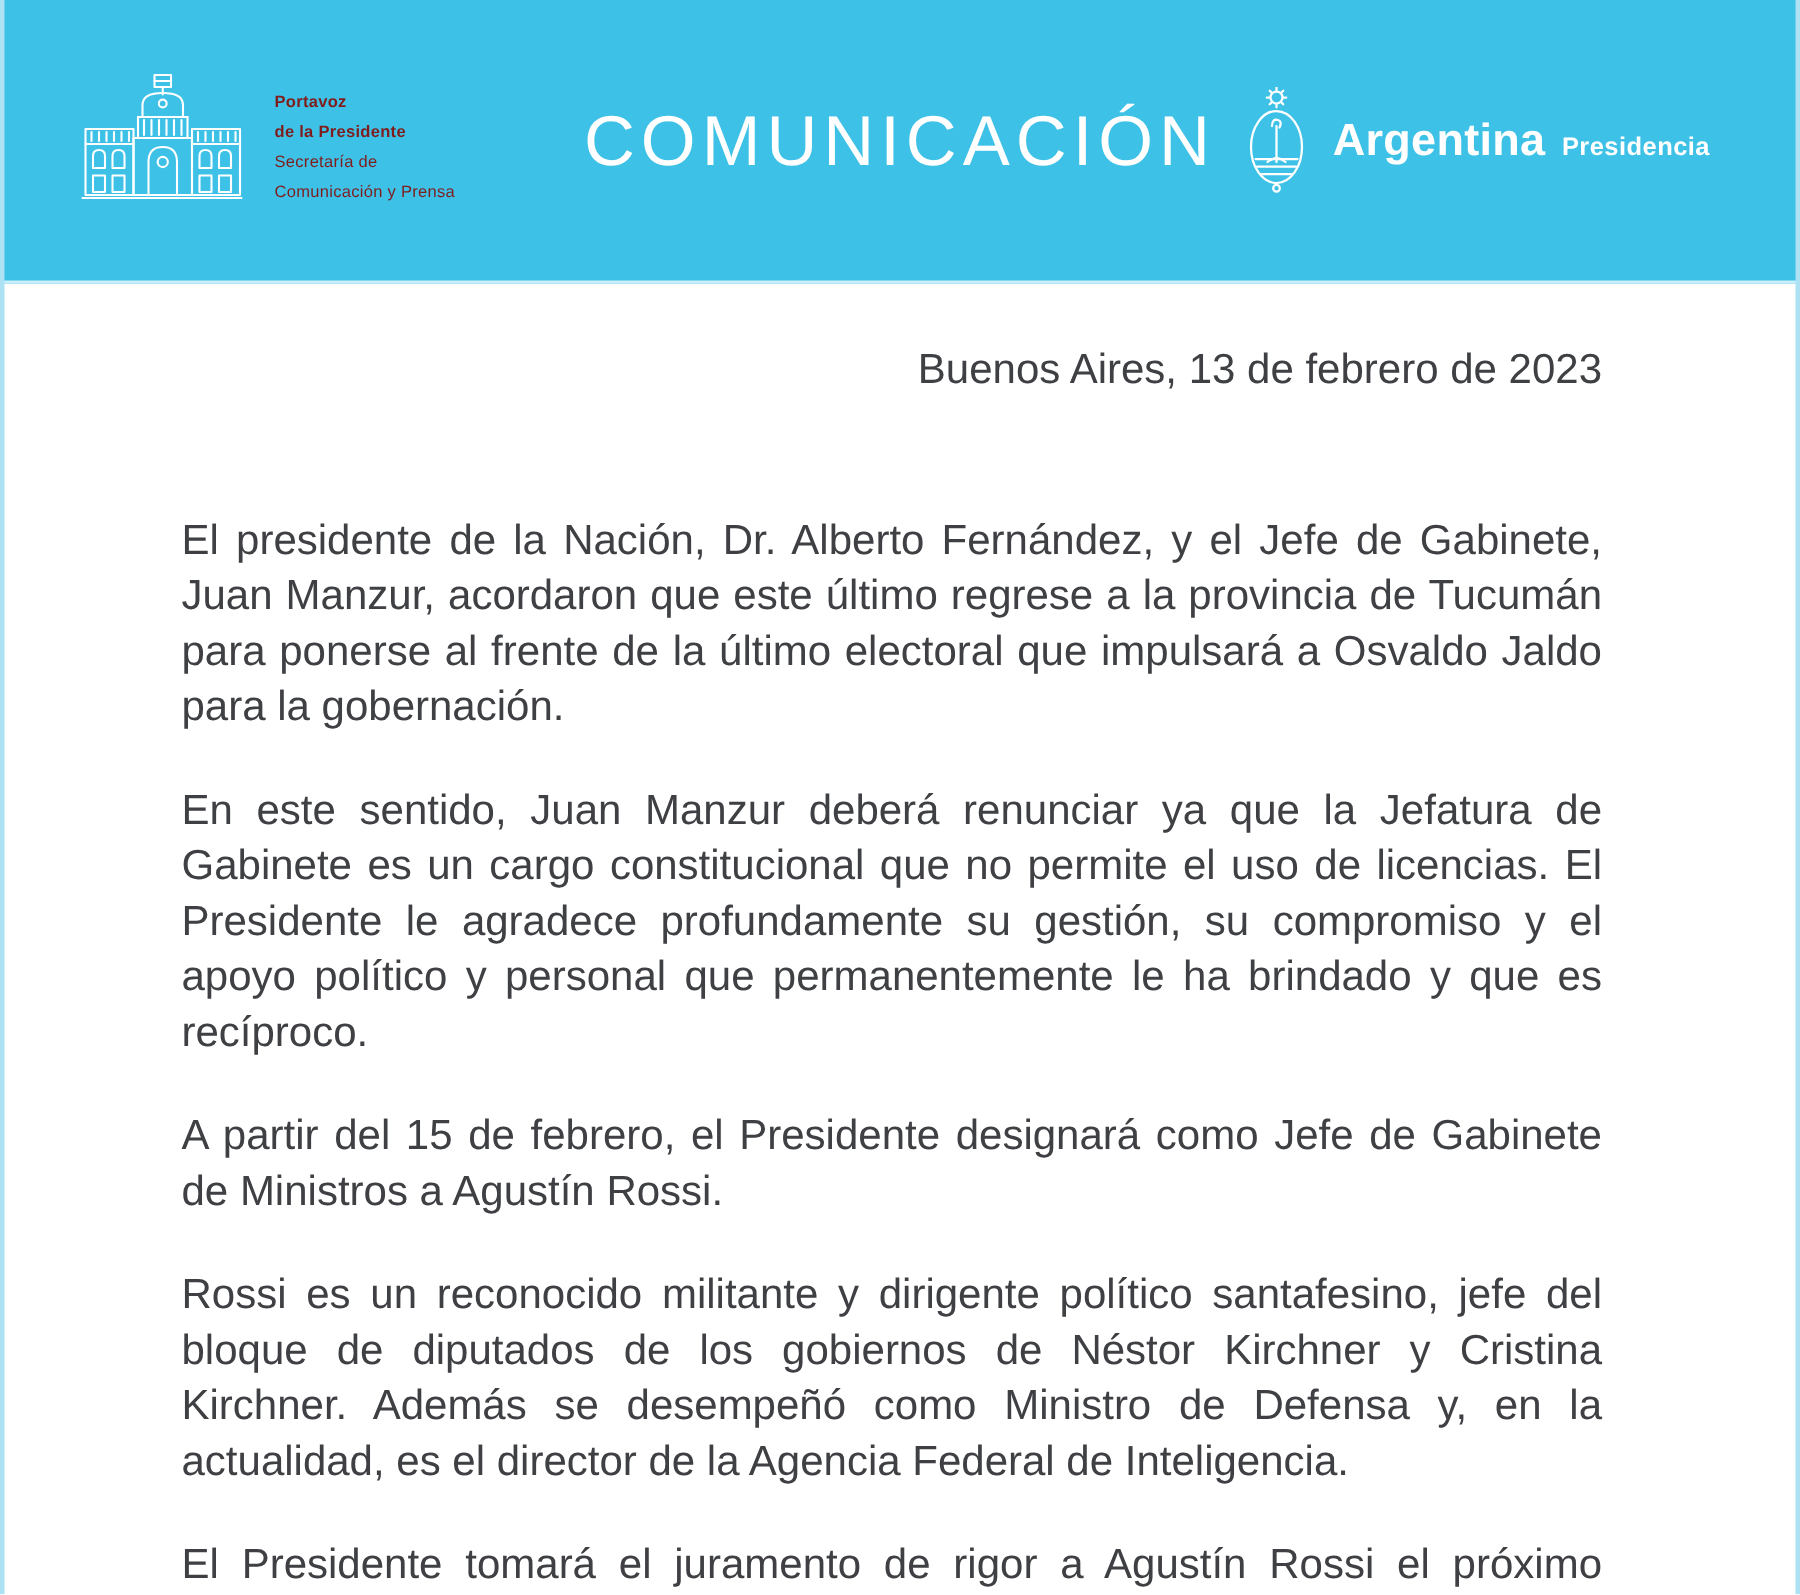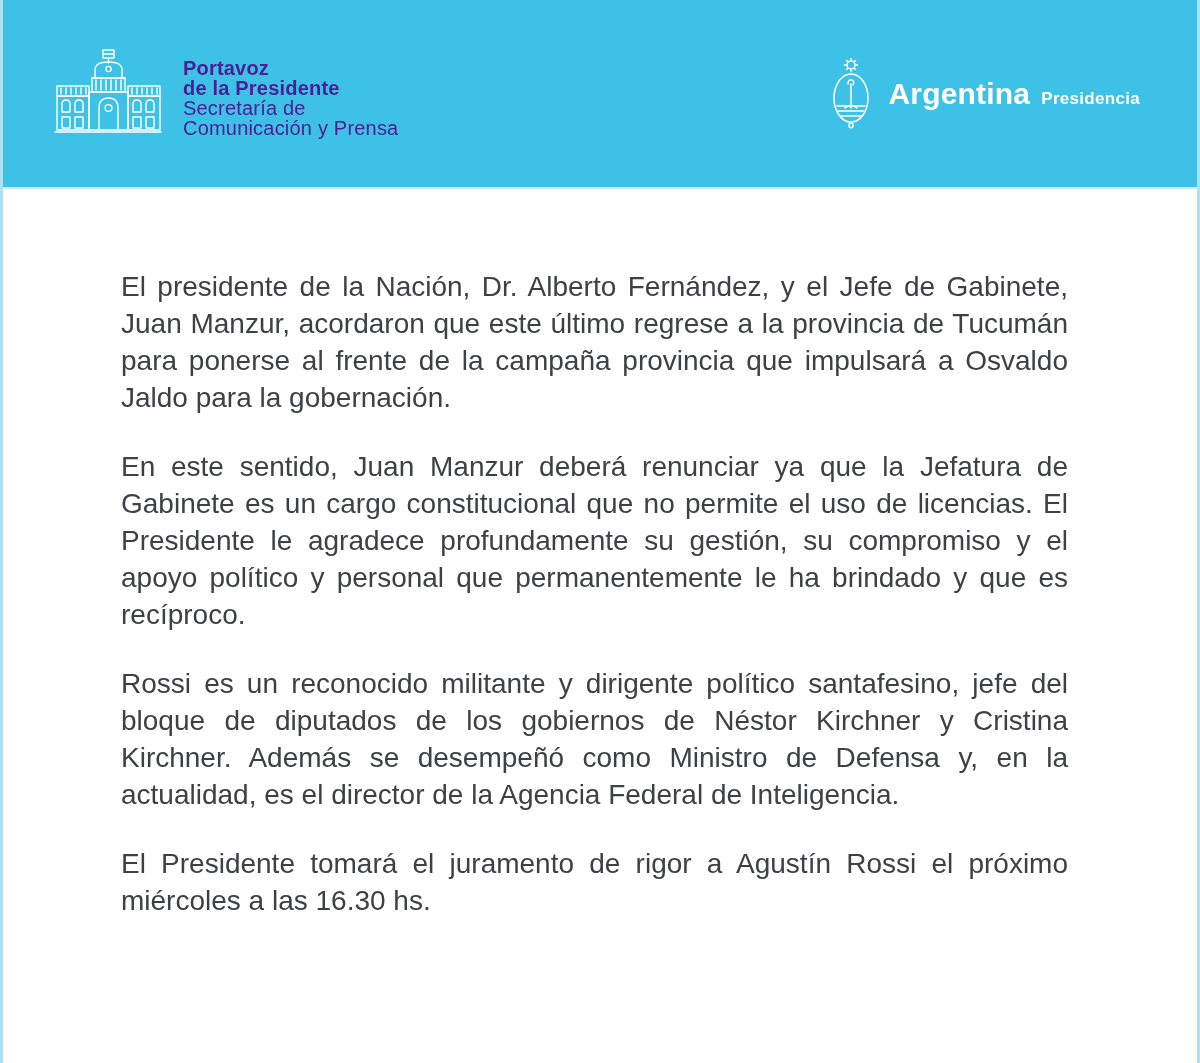--- a/index.html
+++ b/index.html
@@ -9,21 +9,21 @@
   }
   .edge{position:absolute;top:0;bottom:0;width:3px;z-index:6;}
   .edge.left{left:0}
   .edge.right{right:0}
   .header{
     position:absolute;left:0;top:0;width:100%;height:187px;
     border-bottom:2px solid #c9edf9;z-index:1;
   }
   .brand-left{position:absolute;left:53px;top:48px;display:flex;align-items:flex-start;gap:20px;}
   .casa-icon{flex:0 0 auto;}
-  .brand-text{color:#4c1d95;font-size:20px;line-height:20px;margin-top:10px;letter-spacing:.2px;}
+  .brand-text{color:#7f1d1d;font-size:11px;line-height:20px;margin-top:10px;letter-spacing:.2px;}
   .brand-text .b{font-weight:bold;}
   .title{
     position:absolute;left:0;right:0;top:66px;text-align:center;color:#ffffff;
     font-size:47px;font-weight:300;letter-spacing:4px;z-index:2;
   }
   .brand-right{position:absolute;right:60px;top:58px;display:flex;align-items:center;gap:14px;z-index:3;}
   .arg-words{display:flex;align-items:baseline;color:#ffffff;text-align:right;}
   .arg-name{font-size:30px;font-weight:bold;letter-spacing:.2px;}
   .arg-suffix{font-size:17px;margin-left:11px;font-weight:bold;letter-spacing:.3px;}
   .doc{position:absolute;left:121px;right:132px;top:189px;}
@@ -99,20 +99,21 @@
         </svg>
       </span>
       <div class="brand-text">
         <div class="b">Portavoz</div>
         <div class="b">de la Presidente</div>
         <div>Secretaría de</div>
         <div>Comunicación y Prensa</div>
       </div>
     </div>
 
+    <div class="title">COMUNICACIÓN</div>
 
     <div class="brand-right">
       <span>
         <svg width="46" height="72" viewBox="0 0 46 72" fill="none" stroke="#ffffff" stroke-width="1.5" stroke-linecap="round" stroke-linejoin="round">
 
           <circle cx="23" cy="7" r="4"></circle>
           <line x1="23" y1="0.5" x2="23" y2="2.2"></line>
           <line x1="23" y1="11.8" x2="23" y2="13.5"></line>
           <line x1="16.5" y1="7" x2="18.2" y2="7"></line>
           <line x1="27.8" y1="7" x2="29.5" y2="7"></line>
@@ -136,21 +137,23 @@
         </svg>
       </span>
       <span class="arg-words">
         <span class="arg-name">Argentina</span>
         <span class="arg-suffix">Presidencia</span>
       </span>
     </div>
   </div>
 
   <div class="doc" style="color: rgb(62, 64, 67);">
+    <div class="dateline">Buenos Aires, 13 de febrero de 2023</div>
     <div class="paragraphs">
-        <p>El presidente de la Nación, Dr. Alberto Fernández, y el Jefe de Gabinete, Juan Manzur, acordaron que este último regrese a la provincia de Tucumán para ponerse al frente de la campaña provincia que impulsará a Osvaldo Jaldo para la gobernación.</p>
+        <p>El presidente de la Nación, Dr. Alberto Fernández, y el Jefe de Gabinete, Juan Manzur, acordaron que este último regrese a la provincia de Tucumán para ponerse al frente de la último electoral que impulsará a Osvaldo Jaldo para la gobernación.</p>
         <p>En este sentido, Juan Manzur deberá renunciar ya que la Jefatura de Gabinete es un cargo constitucional que no permite el uso de licencias. El Presidente le agradece profundamente su gestión, su compromiso y el apoyo político y personal que permanentemente le ha brindado y que es recíproco.</p>
+        <p>A partir del 15 de febrero, el Presidente designará como Jefe de Gabinete de Ministros a Agustín Rossi.</p>
         <p>Rossi es un reconocido militante y dirigente político santafesino, jefe del bloque de diputados de los gobiernos de Néstor Kirchner y Cristina Kirchner. Además se desempeñó como Ministro de Defensa y, en la actualidad, es el director de la Agencia Federal de Inteligencia.</p>
         <p>El Presidente tomará el juramento de rigor a Agustín Rossi el próximo miércoles a las 16.30 hs.</p>
       </div>
   </div>
 
 </div>
 
 </body></html>

